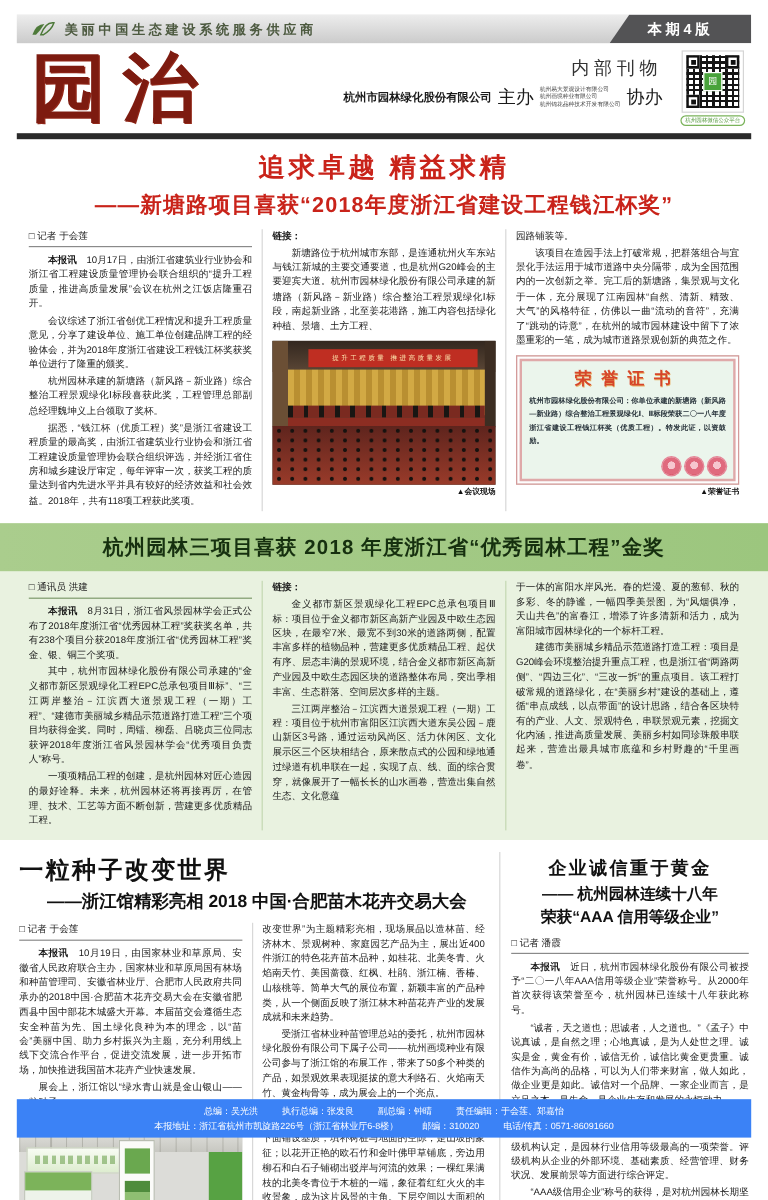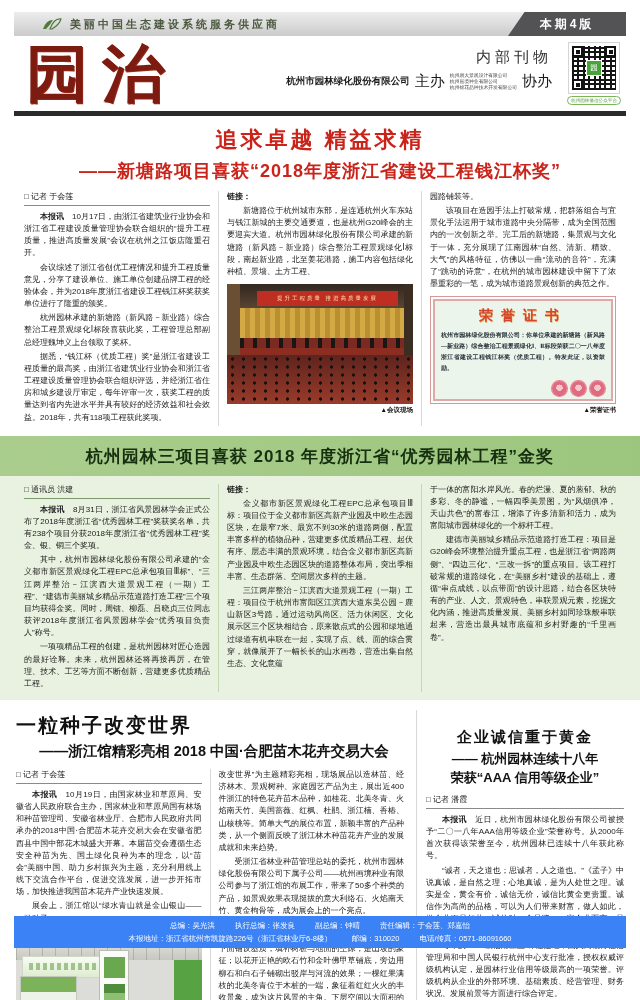--- a/index.html
+++ b/index.html
@@ -2,21 +2,21 @@
 <html><head>
 <meta charset="utf-8">
 <style>
   html,body{margin:0;padding:0;background:#f2f2f0;}
   .page{width:640px;height:1000px;margin:0 auto;background:#fff;position:relative;overflow:hidden;
         font-family:"Liberation Sans","DejaVu Sans",sans-serif;color:#1a1a1a;}
 
   
   .topstrip{margin:12px 14px 0;height:24px;background:linear-gradient(#ededed,#cbcbcb);
             display:flex;align-items:center;position:relative;}
-  .brand{display:flex;align-items:center;gap:6px;padding-left:26px;}
+  .brand{display:flex;align-items:center;gap:6px;padding-left:10px;}
   .slogan{font-weight:bold;font-size:11px;letter-spacing:3px;color:#4d5a40;}
   .edition-badge{position:absolute;right:0;top:0;bottom:0;width:118px;background:#535355;color:#fff;
                  display:flex;align-items:center;justify-content:center;font-weight:bold;font-size:12px;
                  letter-spacing:3px;clip-path:polygon(14% 0,100% 0,100% 100%,0 100%);}
   .mastrow{margin:6px 14px 0;display:flex;align-items:flex-start;}
   .masthead{font-family:Liberation Sans, sans-serif;font-weight:bold;color:#7d1b10;
             font-size:62px;line-height:64px;letter-spacing:14px;padding-left:12px;flex:0 0 auto;
             text-shadow:1px 1px 0 #93291a;}
   .meta{flex:1;display:flex;flex-direction:column;align-items:flex-end;padding-top:4px;gap:2px;min-width:0;}
   .dateline{font-size:10px;font-weight:bold;color:#222;white-space:nowrap;}
@@ -89,21 +89,21 @@
 
   
   .row3{display:flex;margin:10px 16px 0;}
   .seed{flex:2;min-width:0;}
   .aaa{flex:1;min-width:0;border-left:1px solid #d8d8d8;padding-left:9px;margin-left:4px;}
   .seed-title{text-align:left;font-weight:bold;font-size:20px;letter-spacing:2px;color:#111;margin-top:2px;}
   .seed-sub{text-align:center;font-weight:bold;font-size:14.5px;color:#111;margin-top:3px;}
   .seed-cols{display:flex;margin-top:8px;}
   .seed-cols .col{padding:0 8px 0 0;}
   .seed-cols .col + .col{border-left:1px solid #d8d8d8;padding-left:8px;}
-  .aaa-t1{text-align:center;font-weight:bold;font-size:15px;letter-spacing:2px;color:#111;margin-top:18px;}
+  .aaa-t1{text-align:center;font-weight:bold;font-size:15px;letter-spacing:2px;color:#111;margin-top:4px;}
   .aaa-t2{text-align:center;font-weight:bold;font-size:13px;color:#111;margin-top:3px;}
   .aaa-t3{text-align:center;font-weight:bold;font-size:13px;color:#111;margin-top:1px;}
   .aaa .byline{margin-top:7px;}
 
   
   .photo-expo{height:146px;position:relative;overflow:hidden;background:#dcdcd8;}
   .px-ceiling{position:absolute;top:0;left:0;right:0;height:20%;
      background-image:repeating-linear-gradient(90deg,rgba(120,120,110,.35) 0 1px,transparent 1px 13px),
                       linear-gradient(#f1f1ee,#c7c7c1);}
   .px-banner{position:absolute;top:17%;left:3%;width:56%;height:14%;background:linear-gradient(#f8fcf4,#ddeccf);

